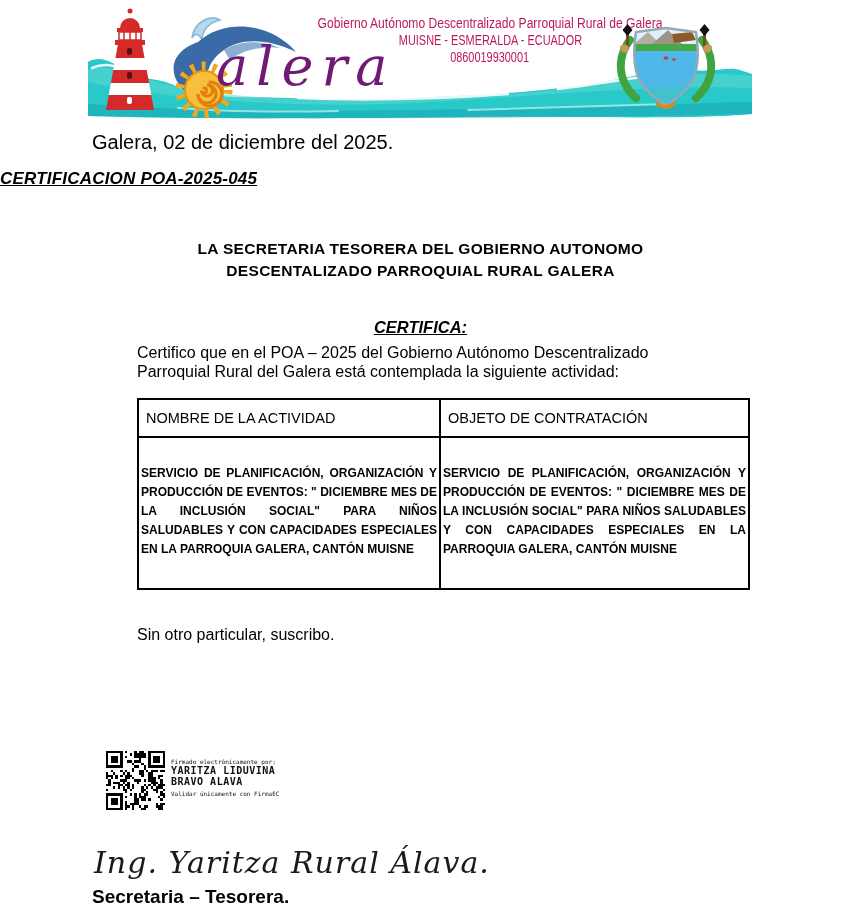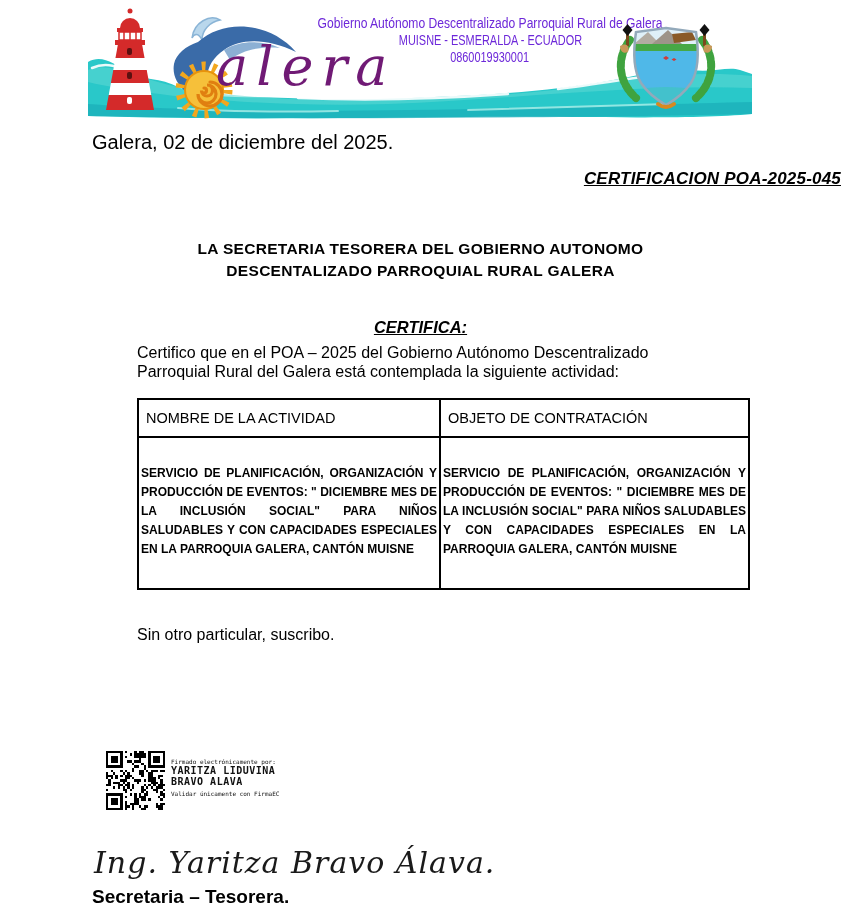--- a/index.html
+++ b/index.html
@@ -15,31 +15,31 @@
   .waves { left:0; bottom:0; width:664px; height:72px; }
   .lighthouse { left:-6px; top:2px; width:96px; height:112px; z-index:3; }
   .whale { left:52px; top:8px; width:170px; height:100px; z-index:2; }
   .sun { left:86px; top:56px; width:60px; height:60px; z-index:4; }
   .shield { left:508px; top:16px; width:140px; height:96px; z-index:3; }
   .galera-script {
     position:absolute; left:128px; top:36px; z-index:5;
     font-family:"DejaVu Serif", serif; font-style:italic;
     font-size:54px; color:#701a75; letter-spacing:8px; line-height:1;
   }
-  .org-block { position:absolute; left:150px; right:10px; top:10px; text-align:center; z-index:1; color:#6d28d9; }
+  .org-block { position:absolute; left:150px; right:10px; top:10px; text-align:center; z-index:1; color:#be185d; }
   .org-block div { line-height:17px; }
   .cond { display:inline-block; transform:scaleX(0.78); transform-origin:50% 50%; white-space:nowrap; }
   .org-l1 { font-size:15.5px; }
   .org-l2 { font-size:14px; margin-top:1px; }
   .org-l3 { font-size:14px; }
 
   
   .date-line { position:absolute; left:92px; top:131px; font-size:20px; }
   .doc-title {
-    position:absolute; left:0; right:0; top:169px; text-align:right;
+    position:absolute; left:0; right:0; top:169px; text-align:left;
     font-size:17px; font-weight:bold; font-style:italic; text-decoration:underline;
     letter-spacing:0.2px;
   }
   .heading {
     position:absolute; left:0; right:0; top:238px; text-align:center;
     font-size:15.5px; font-weight:bold; line-height:22px; letter-spacing:0.3px;
   }
   .certifica {
     position:absolute; left:0; right:0; top:318px; text-align:center;
     font-size:16.5px; font-weight:bold; font-style:italic; text-decoration:underline;
@@ -404,16 +404,16 @@
         <rect x="23" y="24" width="1" height="1" fill="#000"></rect>
       </svg>
     <div class="stamp-text">
       <div class="stamp-pre">Firmado electrónicamente por:</div>
       <div class="stamp-name">YARITZA LIDUVINA</div>
       <div class="stamp-name">BRAVO ALAVA</div>
       <div class="stamp-post">Validar únicamente con FirmaEC</div>
     </div>
   </div>
 
-  <div class="sig-script">Ing. Yaritza Bravo Álava.</div>
+  <div class="sig-script">Ing. Yaritza Rural Álava.</div>
   <div class="sig-title">Secretaria – Tesorera.</div>
 
 </div>
 
 </body></html>

